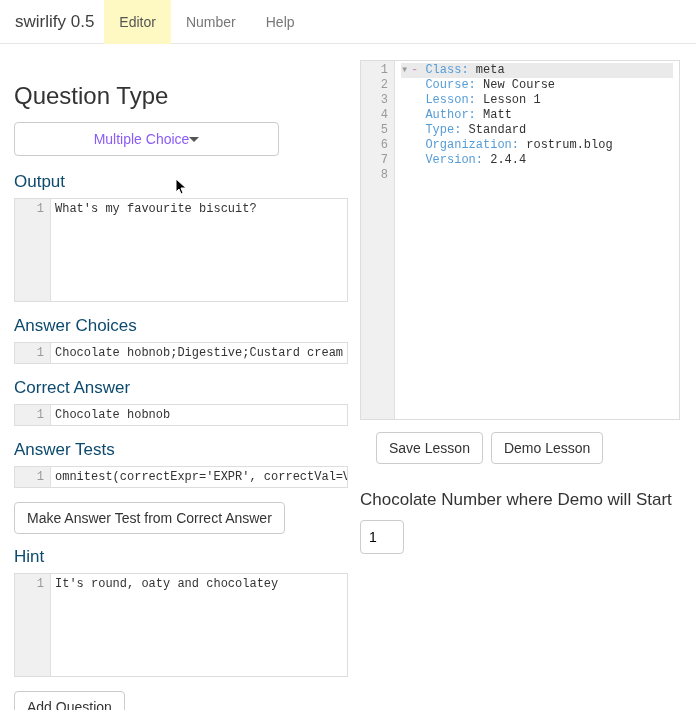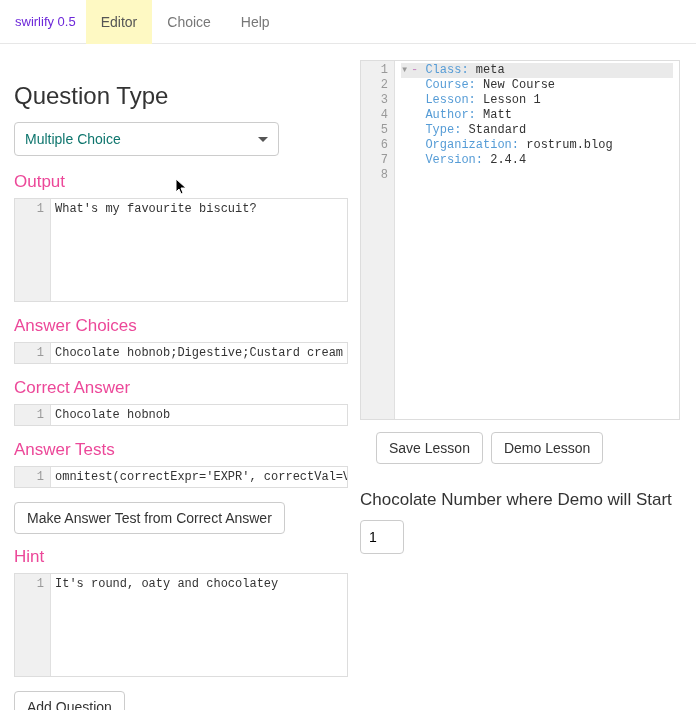--- a/index.html
+++ b/index.html
@@ -13,22 +13,22 @@
       overflow: hidden;
     }
     .navbar {
       display: flex;
       align-items: center;
       border-bottom: 1px solid #e7e7e7;
       height: 44px;
       padding: 0 15px;
     }
     .brand {
-      color: #6d28d9;
-      font-size: 13px;
+      color: #404040;
+      font-size: 17px;
       margin-right: 10px;
     }
     .nav-item {
       padding: 0 15px;
       height: 44px;
       display: flex;
       align-items: center;
       color: #777;
       cursor: pointer;
     }
@@ -55,36 +55,36 @@
       margin-bottom: 12px;
       margin-top: 20px;
     }
     .dropdown {
       width: 265px;
       border: 1px solid #ccc;
       border-radius: 4px;
       height: 34px;
       display: flex;
       align-items: center;
-      justify-content: space-between;
+      justify-content: center;
       padding: 0 10px;
-      color: #0f766e;
+      color: #8b5cf6;
       cursor: pointer;
       margin-bottom: 16px;
     }
     .caret {
       width: 0;
       height: 0;
       border-left: 5px solid transparent;
       border-right: 5px solid transparent;
       border-top: 5px solid #555;
     }
     .field-label {
       font-size: 17px;
-      color: #ec4899;
+      color: #0c4a6e;
       margin-bottom: 6px;
       margin-top: 1px;
     }
     .code-editor {
       border: 1px solid #ddd;
       background: #fff;
       position: relative;
       font-family: Menlo, Monaco, "Courier New", monospace;
       font-size: 12px;
       display: flex;
@@ -169,21 +169,21 @@
       top: 178px;
       pointer-events: none;
     }
   </style>
 </head>
 <body>
 
 <div class="navbar">
   <div class="brand">swirlify 0.5</div>
   <div class="nav-item active">Editor</div>
-  <div class="nav-item">Choice</div>
+  <div class="nav-item">Number</div>
   <div class="nav-item">Help</div>
 </div>
 
 <div class="main">
 
   <div class="left-col">
     <h2>Question Type</h2>
 
     <div class="dropdown">
       <span>Multiple Choice</span>

